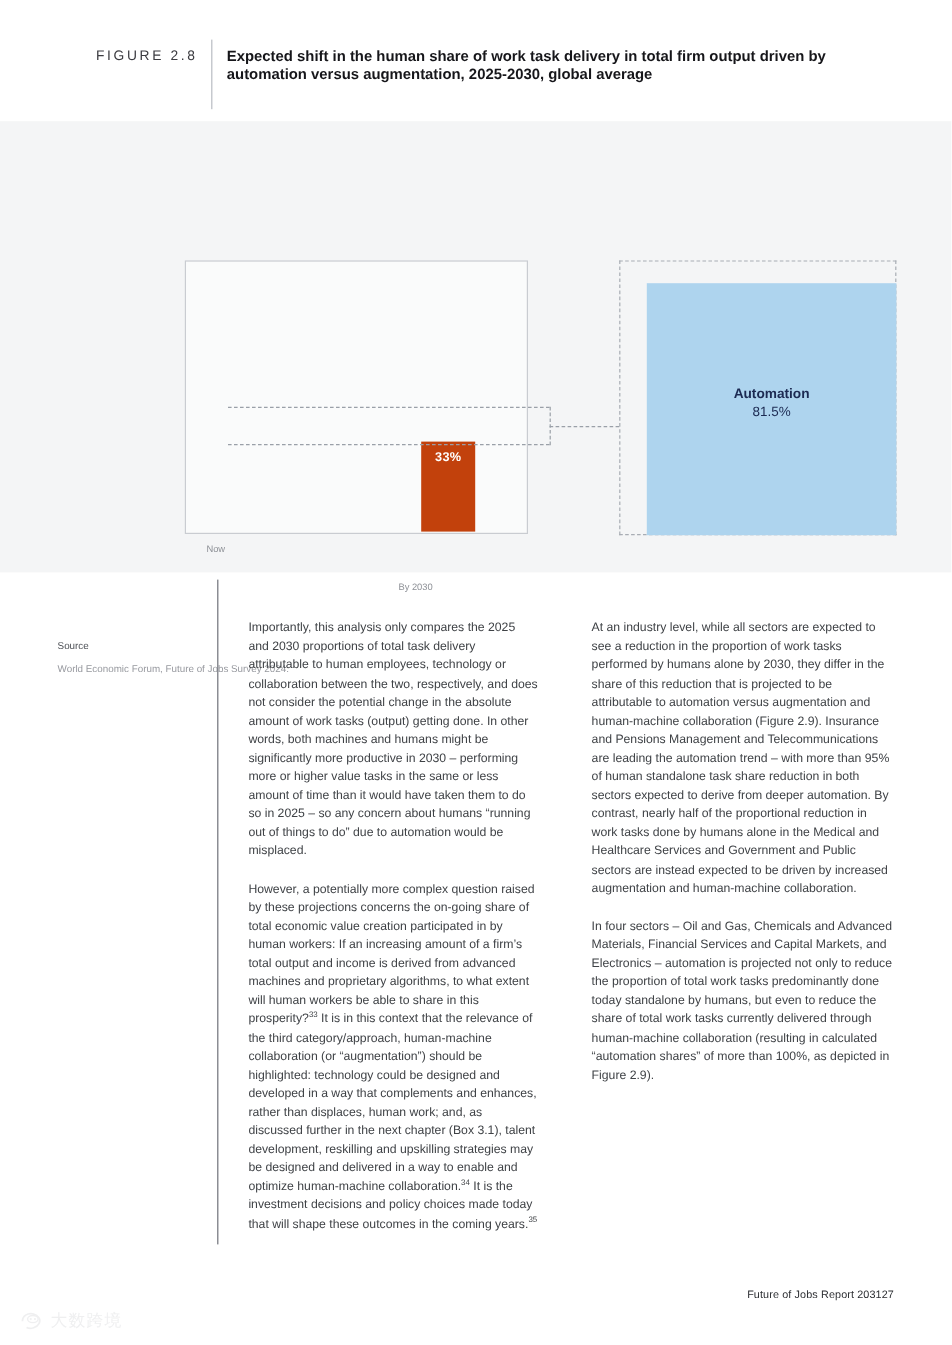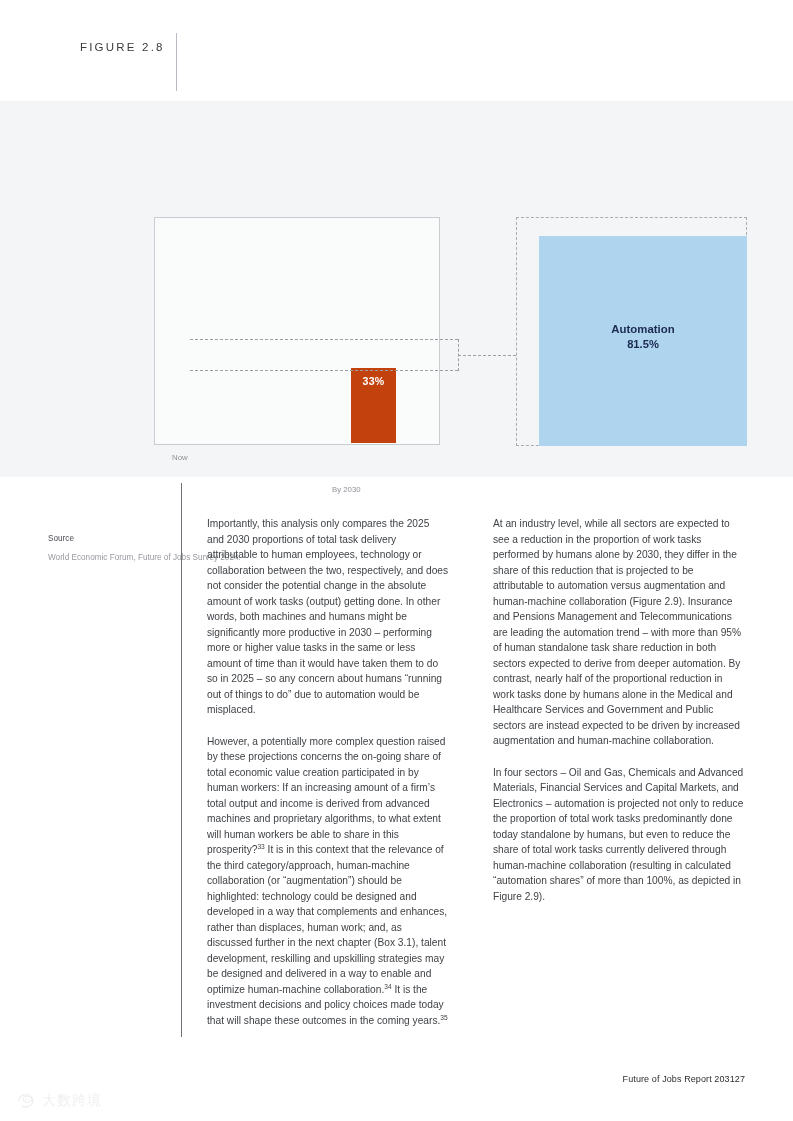--- a/index.html
+++ b/index.html
@@ -72,21 +72,21 @@
     border:1px dashed #a8adb4;box-sizing:border-box;
   }
   .auto-box{
     position:absolute;left:539px;top:135px;width:208px;height:210px;
     background:#aed4ee;
   }
   .auto-label{
     position:absolute;left:539px;top:221px;width:208px;text-align:center;
     color:#1c2a52;font-size:11.4px;font-weight:700;line-height:15px;
   }
-  .auto-label .val{font-weight:700;display:block;font-size:11.2px;}
+  .auto-label .val{font-weight:400;display:block;font-size:11.2px;}
 
   
   .src-title{position:absolute;left:48px;top:433px;font-size:8.2px;color:#4b4e54;font-weight:400;}
   .src-text{position:absolute;left:48px;top:452px;font-size:8.2px;color:#97999f;font-weight:400;}
 
   
   .body-rule{position:absolute;left:181px;top:483px;width:1px;height:554px;background:#6f7279;}
   .col{position:absolute;top:516px;font-size:10.2px;line-height:15.5px;color:#3f4246;}
   .col p{margin:0 0 16px 16px;}
   .col-left{left:191px;width:258px;}
@@ -109,20 +109,21 @@
   }
 </style>
 </head>
 <body>
 
 <div class="page">
 
   <div class="header">
     <div class="fig-label">FIGURE 2.8</div>
     <div class="title-rule"></div>
+    <div class="fig-title">Expected shift in the human share of work task delivery in total firm output driven by automation versus augmentation, 2025-2030, global average</div>
   </div>
 
   <div class="band">
 
     <div class="ytick" style="top:122px;">100</div>
     <div class="ytick" style="top:166px;">75</div>
     <div class="ytick" style="top:222px;">50</div>
     <div class="ytick" style="top:277px;">25</div>
     <div class="ytick" style="top:334px;">0</div>
 

